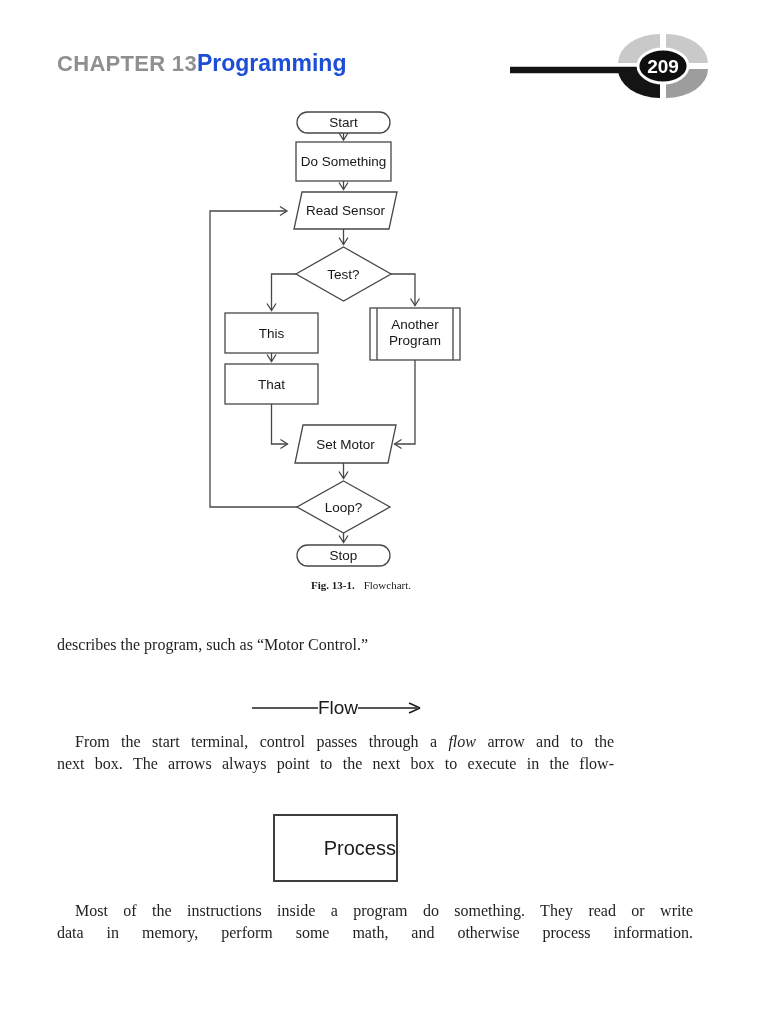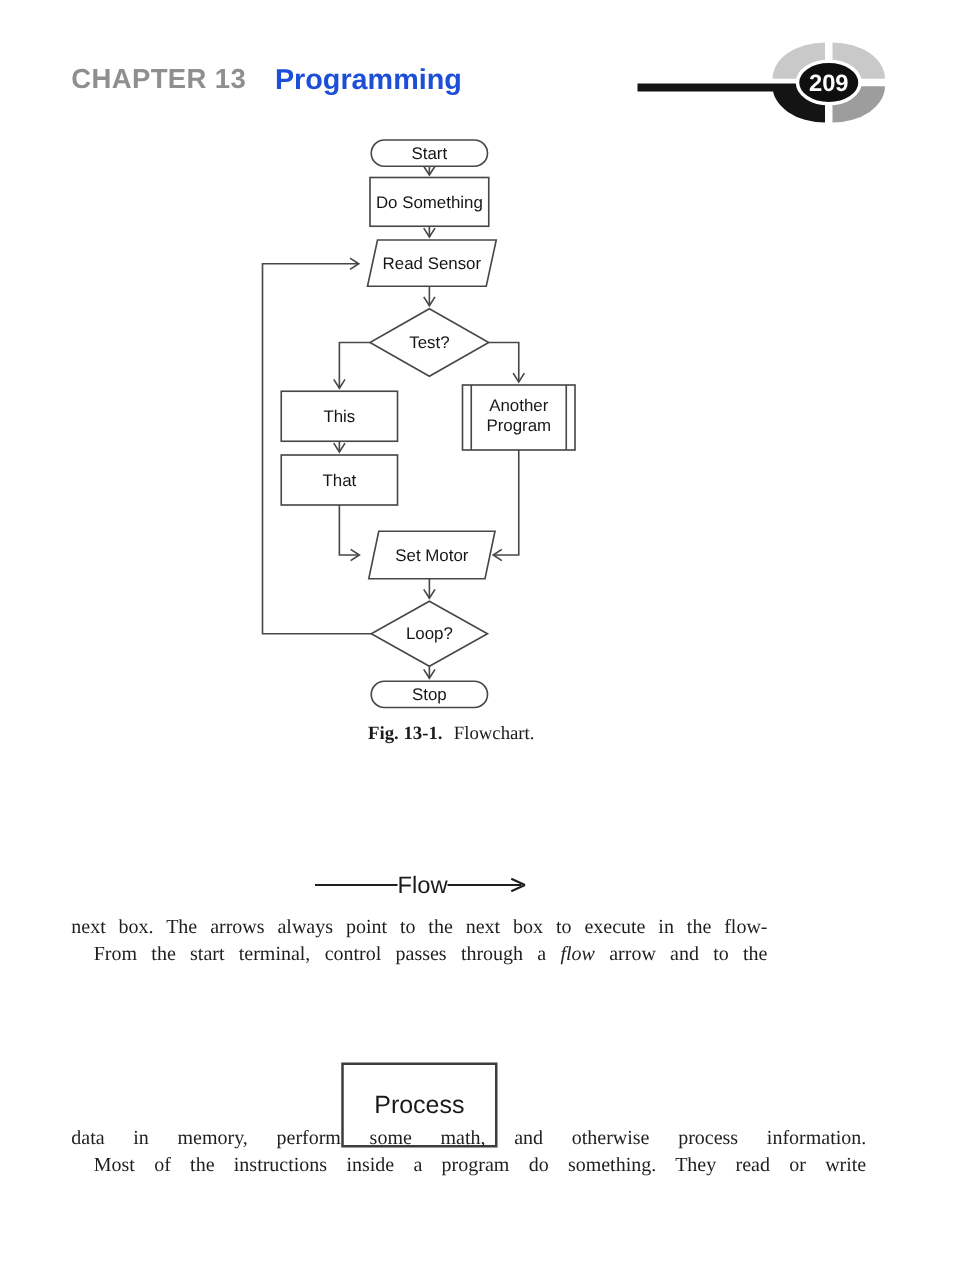--- a/index.html
+++ b/index.html
@@ -3,55 +3,55 @@
 <meta charset="utf-8">
 <style>
   html,body{margin:0;padding:0;}
   body{
     width:762px;height:1024px;position:relative;overflow:hidden;
     background:#ffffff;color:#1f1f1f;
     font-family:"Liberation Serif", serif;
   }
 
   
-  .header{position:absolute;left:57px;top:50px;display:flex;align-items:flex-start;gap:23px;
+  .header{position:absolute;left:57px;top:50px;display:flex;align-items:center;
           font-family:"Liberation Sans", sans-serif;font-weight:700;}
   .ch-label{font-size:22px;color:#8f8f90;letter-spacing:0.3px;}
   .ch-title{font-size:23px;color:#1d4ed8;}
 
   .badge{position:absolute;left:505px;top:28px;}
 
   
   .flowchart{position:absolute;left:200px;top:106px;}
   .flowchart .node{fill:#ffffff;stroke:#474747;stroke-width:1.3;}
   .flowchart .edge{fill:none;stroke:#474747;stroke-width:1.3;}
   .flowchart text{font-family:"Liberation Sans", sans-serif;font-size:13.5px;fill:#161616;text-anchor:middle;}
 
   
   .caption{position:absolute;left:230px;top:579px;width:262px;text-align:center;
-           font-size:15px;color:#1b1b1b;}
+           font-size:11px;color:#1b1b1b;}
   .caption .cap-b{font-weight:700;margin-right:9px;}
 
   
   .para{position:absolute;left:57px;font-size:16px;line-height:22px;color:#1f1f1f;}
   .para.w1{width:557px;}
   .para.w2{width:636px;}
   .line.just{text-align:justify;text-align-last:justify;}
   .line.indent{text-indent:18px;}
   .ital{font-style:italic;}
 
   
   .flowgfx{position:absolute;left:250px;top:694px;}
   .flowgfx .stroke{fill:none;stroke:#1f1f1f;stroke-width:1.6;}
   .flowgfx text{font-family:"Liberation Sans", sans-serif;font-size:19px;fill:#1b1b1b;text-anchor:middle;}
 
   
   .process{position:absolute;left:273px;top:814px;width:121px;height:64px;
-           border:2px solid #3d3d3d;display:flex;align-items:center;justify-content:center;
-           font-family:"Liberation Sans", sans-serif;font-size:20px;color:#1a1a1a;margin-top:36px;}
+           border:2px solid #3d3d3d;display:flex;align-items:center;justify-content:flex-end;
+           font-family:"Liberation Sans", sans-serif;font-size:20px;color:#1a1a1a;}
 </style>
 </head>
 <body>
 
 <div class="page">
 
   <div class="header">
     <span class="ch-label">CHAPTER 13</span>
     <span class="ch-title">Programming</span>
   </div>
@@ -116,36 +116,37 @@
 
     <rect class="node" x="297" y="545" width="93" height="21" rx="10.5"></rect>
     <text x="343.5" y="560">Stop</text>
   </svg>
 
   <div class="caption">
     <span class="cap-b">Fig. 13-1.</span><span>Flowchart.</span>
   </div>
 
   <div class="para w1" style="top:634px;">
+    <div class="line">describes the program, such as “Motor Control.”</div>
   </div>
 
   <svg class="flowgfx" width="174" height="28" viewBox="250 694 174 28">
     <path class="stroke" d="M252,708 H318"></path>
     <text x="338" y="714">Flow</text>
     <path class="stroke" d="M358,708 H417"></path>
     <path class="stroke" d="M420,708 L409,703 M420,708 L409,713"></path>
   </svg>
 
   <div class="para w1" style="top:731px;">
+    <div class="line just indent"><span>From the start terminal, control passes through a </span><span class="ital">flow</span><span> arrow and to the</span></div>
     <div class="line just">next box. The arrows always point to the next box to execute in the flow-</div>
-    <div class="line just indent"><span>From the start terminal, control passes through a </span><span class="ital">flow</span><span> arrow and to the</span></div>
   </div>
 
   <div class="process">
     <span>Process</span>
   </div>
 
   <div class="para w2" style="top:900px;">
+    <div class="line just indent">Most of the instructions inside a program do something. They read or write</div>
     <div class="line just">data in memory, perform some math, and otherwise process information.</div>
-    <div class="line just indent">Most of the instructions inside a program do something. They read or write</div>
   </div>
 
 </div>
 
 </body></html>

